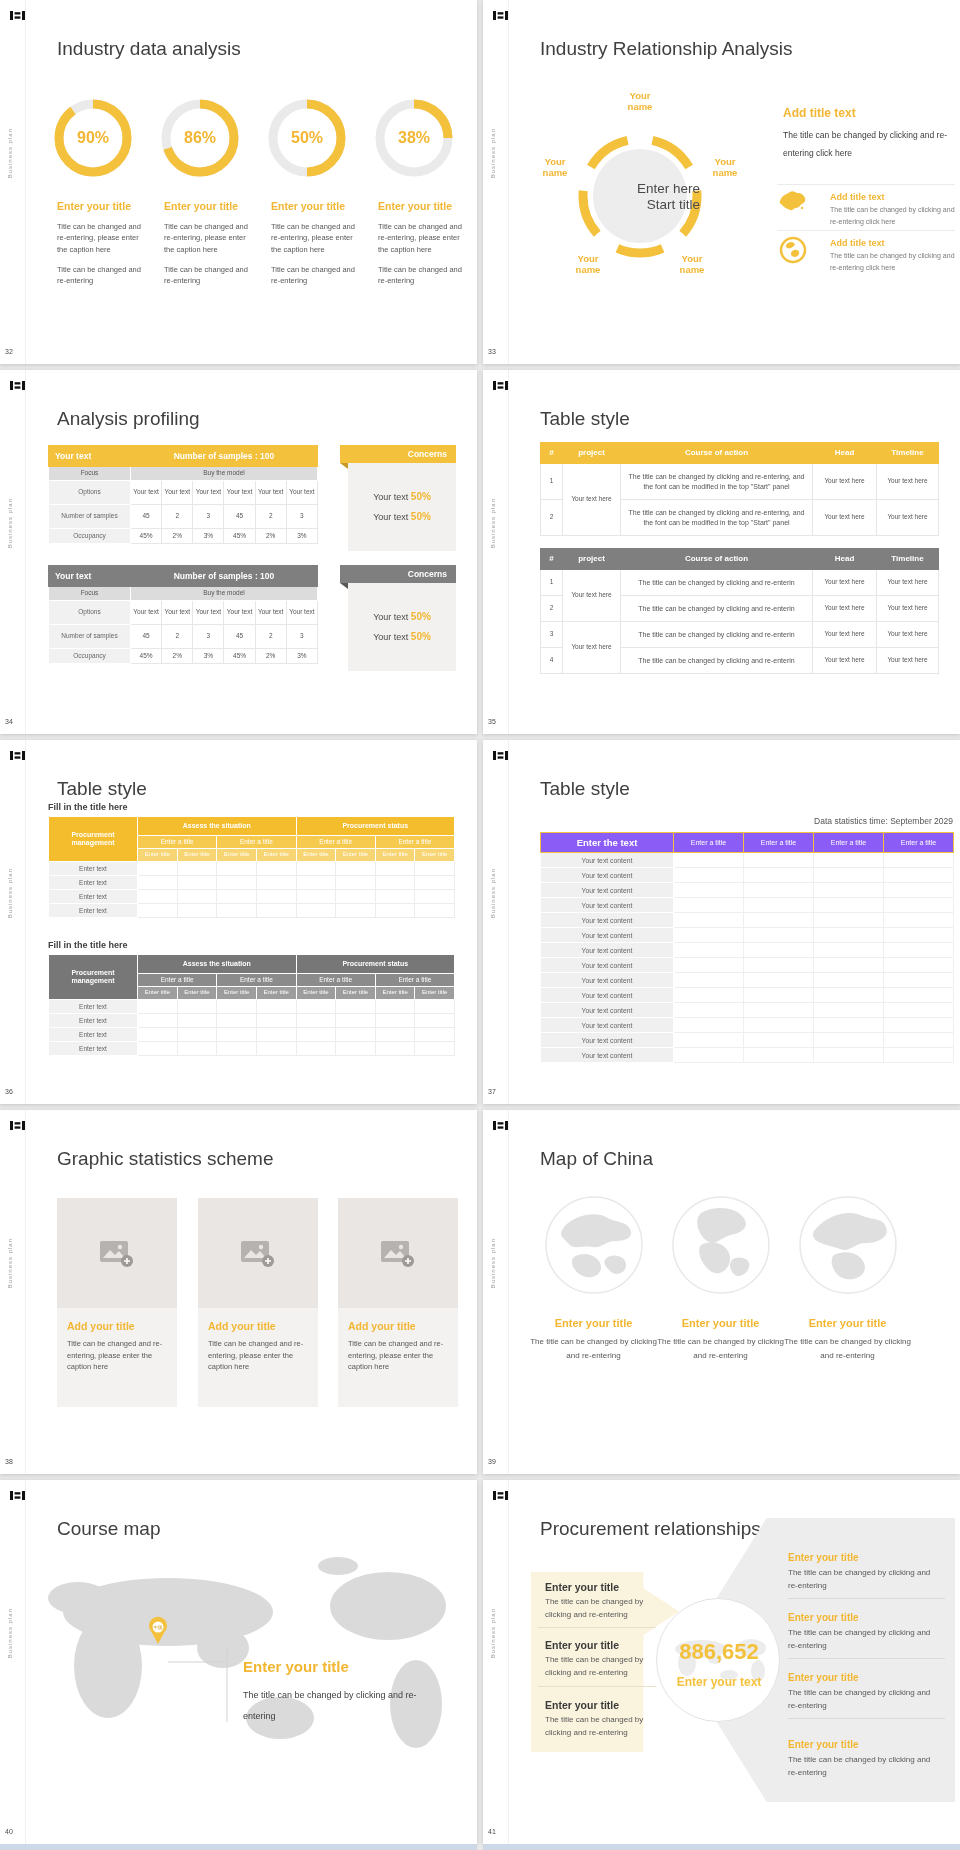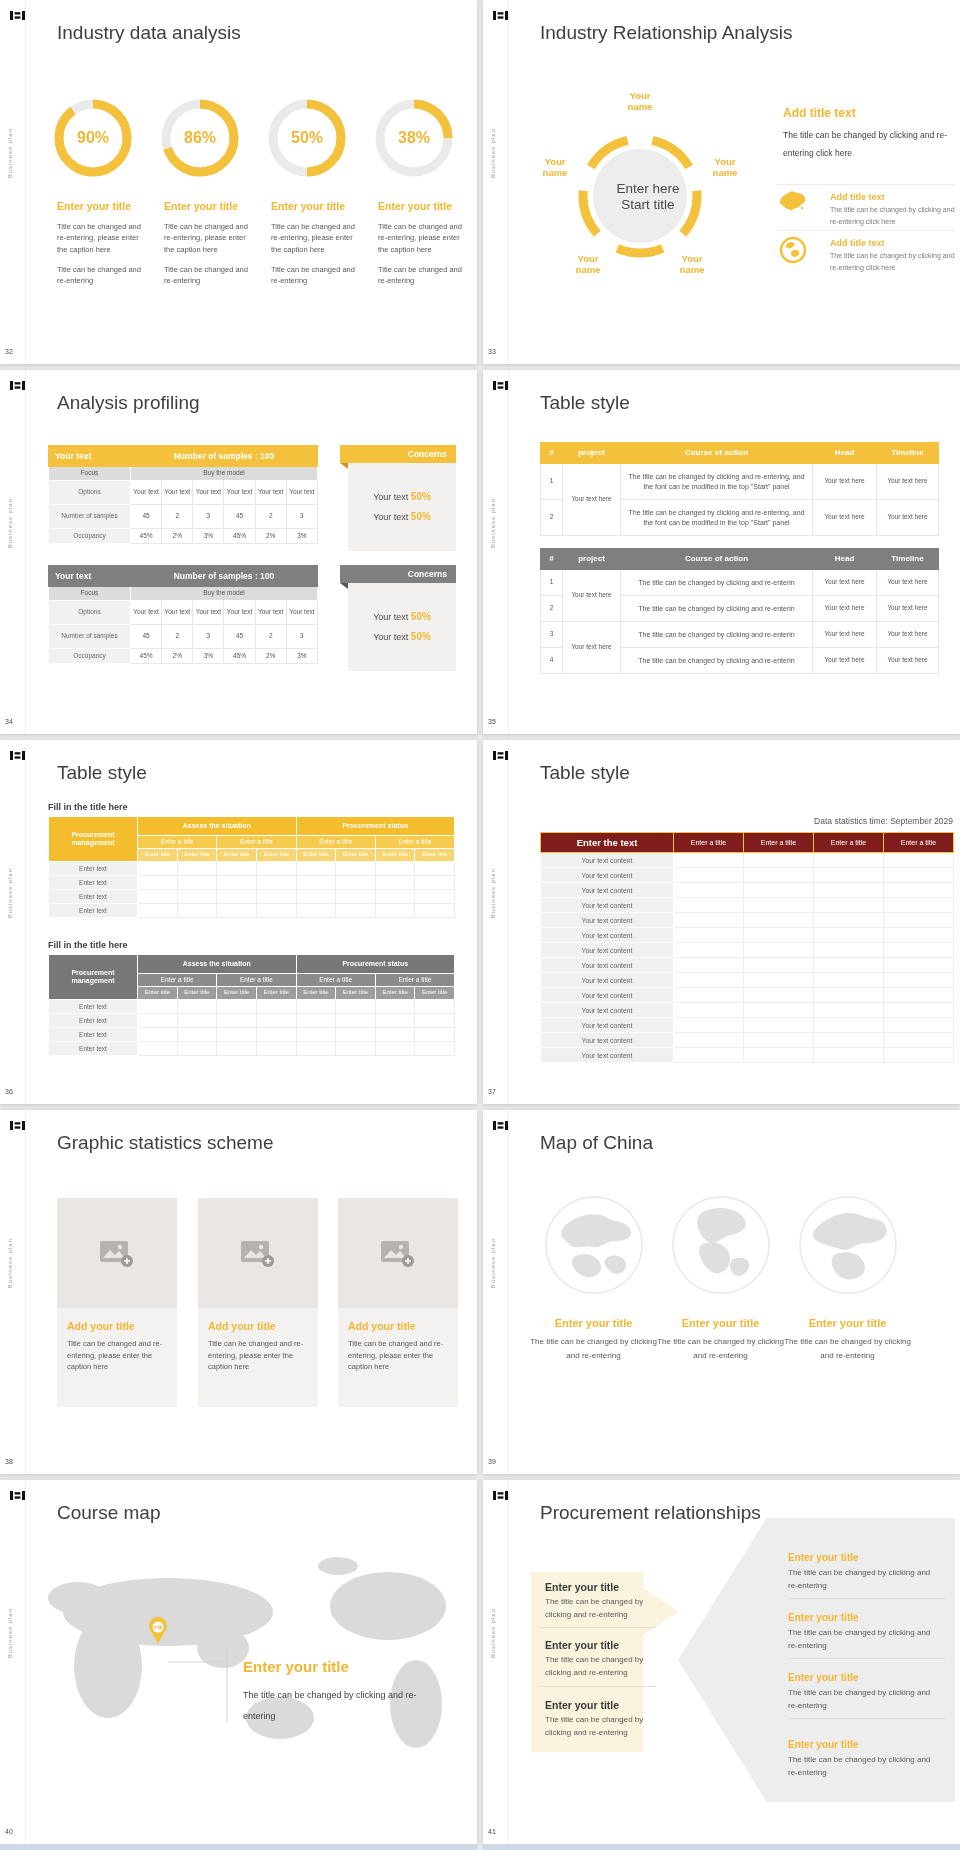--- a/index.html
+++ b/index.html
@@ -4,33 +4,33 @@
 <style>
   html,body{margin:0;padding:0;background:#E9E9E9;font-family:"Liberation Sans",sans-serif;}
   .wrap{position:relative;width:960px;height:1850px;background:#E9E9E9;overflow:hidden;}
   .slide{position:absolute;width:477px;height:364px;background:#fff;box-shadow:0 1px 4px rgba(0,0,0,.16);}
   .a{position:absolute;}
   
   .logo{position:absolute;left:10px;top:11px;}
   .vline{position:absolute;left:25px;top:0;width:1px;height:364px;background:#F1F1F1;}
   .vtext{position:absolute;left:7px;top:128px;writing-mode:vertical-rl;transform:rotate(180deg);font-size:6px;color:#9B9B9B;letter-spacing:1px;}
   .pg{position:absolute;left:5px;bottom:9px;font-size:7px;color:#4a4a4a;}
-  .stitle{position:absolute;left:57px;top:22px;font-size:19px;font-weight:300;color:#3F3F3F;}
+  .stitle{position:absolute;left:57px;top:38px;font-size:19px;font-weight:300;color:#3F3F3F;}
   .hline{position:absolute;height:1px;background:#EBEBEB;}
   
   .dcol{position:absolute;top:98px;width:100px;}
   .donut{display:block;margin-left:5px;}
   .trk{fill:none;stroke:#EAEAEA;stroke-width:9;}
   .arc{fill:none;stroke:#F4C13C;stroke-width:9;}
   .dpct{position:absolute;left:5px;top:0;width:80px;height:80px;line-height:80px;text-align:center;font-size:16px;font-weight:700;color:#F2B632;}
   .dtitle{margin:22px 0 0 9px;font-size:10.5px;font-weight:700;color:#F2B632;}
   .dcap{margin:9px 0 0 9px;font-size:7.5px;color:#595959;line-height:1.5;width:84px;}
   
   .yn{position:absolute;width:46px;transform:translate(-50%,-50%);text-align:center;font-size:9.5px;font-weight:700;color:#F2B632;line-height:1.15;}
-  .ctr{position:absolute;left:97px;top:181px;width:120px;text-align:center;font-size:13.5px;color:#4A4A4A;line-height:1.2;margin-left:8px;}
+  .ctr{position:absolute;left:97px;top:181px;width:120px;text-align:right;font-size:13.5px;color:#4A4A4A;line-height:1.2;}
   .mt{position:absolute;left:300px;top:106px;font-size:12px;font-weight:700;color:#F2B632;}
   .mb{position:absolute;left:300px;top:127px;width:174px;font-size:8.5px;color:#3d3d3d;line-height:2.1;}
   .sbt{position:absolute;left:347px;font-size:9px;font-weight:700;color:#F2B632;}
   .sbb{position:absolute;left:347px;width:126px;font-size:7px;color:#7b7b7b;line-height:1.65;}
   
   .ct{position:absolute;border-collapse:collapse;table-layout:fixed;width:270px;}
   .ct td{border:1px solid #E7E7E7;font-size:6.5px;color:#555;text-align:center;line-height:1.25;padding:1px 2px;background:#fff;overflow:hidden;}
   .ct tr.h td{background:#F4C13C;color:#fff;border-color:#F4C13C;height:18px;font-size:8.5px;font-weight:700;}
   .ct tr.h td:first-child{text-align:left;padding-left:6px;}
   .ct.gray tr.h td{background:#7F7F7F;border-color:#7F7F7F;}
@@ -61,21 +61,21 @@
   .pt.gold tr.h1 td{background:#F3BD2E;}
   .pt.gold tr.h2 td{background:#F6C94F;}
   .pt.gold tr.h3 td{background:#F8D573;}
   .pt.gray2 tr.h1 td{background:#777777;}
   .pt.gray2 tr.h2 td{background:#8B8B8B;}
   .pt.gray2 tr.h3 td{background:#9D9D9D;}
   .sectitle{position:absolute;left:48px;font-size:9px;font-weight:700;color:#3F3F3F;}
   
   .dt{position:absolute;border-collapse:collapse;table-layout:fixed;width:413px;}
   .dt td{border:1px solid #EFEFEF;font-size:7px;color:#666;text-align:center;height:14px;background:#fff;padding:0;}
-  .dt tr.h td{background:#7f1d1d;color:#fff;border-color:#F4C13C;height:19px;font-size:7px;margin-top:16px;}
+  .dt tr.h td{background:#8b5cf6;color:#fff;border-color:#F4C13C;height:19px;font-size:7px;margin-top:16px;}
   .dt tr.h td:first-child{font-size:9.5px;font-weight:700;}
   .dt td.lb{background:#F0F0F0;border-color:#fff;font-size:6.8px;}
   
   .card{position:absolute;top:88px;width:120px;}
   .imgph{height:110px;background:#E9E6E3;display:flex;align-items:center;justify-content:center;}
   .capbox{height:99px;background:#F4F2F0;padding:12px 10px 0 10px;box-sizing:border-box;}
   .cardtitle{font-size:10.5px;font-weight:700;color:#F2B632;}
   .cardcap{margin-top:6px;font-size:7.5px;color:#595959;line-height:1.55;}
   
   .gcol{position:absolute;top:85px;width:127px;text-align:center;}
@@ -875,20 +875,34 @@
 
   <div class="litem-t" style="top:101px">Enter your title</div>
   <div class="litem-b" style="top:116px">The title can be changed by clicking and re-entering</div>
   <div class="sepb" style="top:147px"></div>
   <div class="litem-t" style="top:159px">Enter your title</div>
   <div class="litem-b" style="top:174px">The title can be changed by clicking and re-entering</div>
   <div class="sepb" style="top:206px"></div>
   <div class="litem-t" style="top:219px">Enter your title</div>
   <div class="litem-b" style="top:234px">The title can be changed by clicking and re-entering</div>
 
+  <div class="bigcircle">
+    <svg width="110" height="56" style="position:absolute;left:6px;top:34px">
+      <g fill="#ECECEC">
+        <ellipse cx="38" cy="16" rx="26" ry="9"></ellipse>
+        <ellipse cx="24" cy="30" rx="9" ry="13"></ellipse>
+        <ellipse cx="52" cy="26" rx="7" ry="5"></ellipse>
+        <ellipse cx="66" cy="42" rx="9" ry="5"></ellipse>
+        <ellipse cx="88" cy="15" rx="15" ry="9"></ellipse>
+        <ellipse cx="95" cy="38" rx="7" ry="11"></ellipse>
+      </g>
+    </svg>
+    <div class="bignum">886,652</div>
+    <div class="bigcap">Enter your text</div>
+  </div>
 
   <div class="ritem-t" style="top:72px">Enter your title</div>
   <div class="ritem-b" style="top:87px">The title can be changed by clicking and re-entering</div>
   <div class="sepg" style="top:118px"></div>
   <div class="ritem-t" style="top:132px">Enter your title</div>
   <div class="ritem-b" style="top:147px">The title can be changed by clicking and re-entering</div>
   <div class="sepg" style="top:178px"></div>
   <div class="ritem-t" style="top:192px">Enter your title</div>
   <div class="ritem-b" style="top:207px">The title can be changed by clicking and re-entering</div>
   <div class="sepg" style="top:238px"></div>

